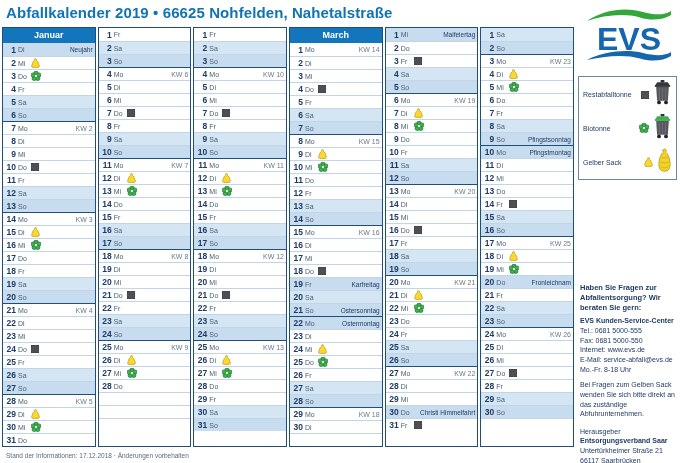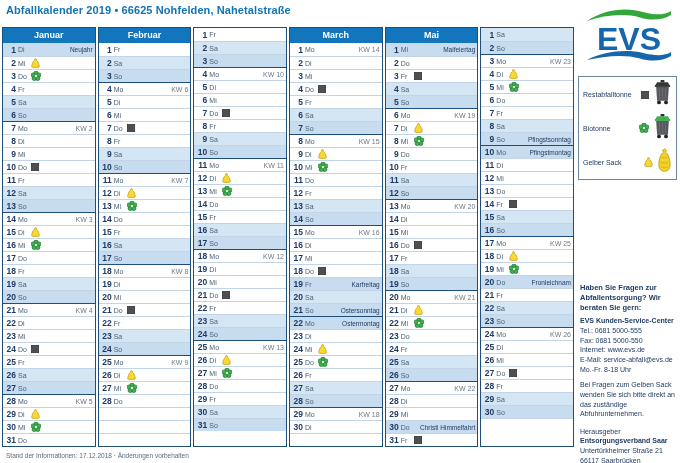--- a/index.html
+++ b/index.html
@@ -1,17 +1,17 @@
 <!DOCTYPE html>
 <html><head>
 <meta charset="utf-8">
 <style>
   html,body{margin:0;padding:0;}
   body{width:680px;height:463px;background:#ffffff;font-family:"Liberation Sans",sans-serif;position:relative;overflow:hidden;}
-  .title{position:absolute;left:6px;top:4px;font-size:11px;font-weight:bold;color:#1173b4;letter-spacing:.1px;}
+  .title{position:absolute;left:6px;top:4px;font-size:15px;font-weight:bold;color:#1173b4;letter-spacing:.1px;}
   .calendar{position:absolute;left:2px;top:27px;width:572px;display:grid;grid-template-columns:repeat(6,1fr);gap:2px;}
   .month{border:1px solid #1f4e79;background:#fff;box-sizing:border-box;}
   .month-header{background:#1375bc;color:#fff;font-weight:bold;font-size:9px;text-align:center;height:15px;line-height:15px;}
   .day-row{display:flex;align-items:center;height:13px;border-top:1px solid #c2d4e6;padding-right:2px;box-sizing:border-box;}
   .month-body .day-row:first-child{border-top:none;}
   .day-row.wk{border-top-color:#1f4e79;}
   .day-row.sa{background:#d4e5f4;}
   .day-row.so{background:#c8dcef;}
   .num{width:13px;text-align:right;font-size:8.5px;font-weight:bold;color:#1f3b63;flex:none;}
   .wd{font-size:7px;color:#486178;margin-left:2px;width:12px;flex:none;}
@@ -225,21 +225,20 @@
             </svg>
           </span>
         </div>
         <div class="day-row">
           <span class="num">31</span>
           <span class="wd">Do</span>
         </div>
       </div>
     </div>
     <div class="month">
-      <div class="month-header">Februar</div>
       <div class="month-body">
         <div class="day-row">
           <span class="num">1</span>
           <span class="wd">Fr</span>
         </div>
         <div class="day-row sa">
           <span class="num">2</span>
           <span class="wd">Sa</span>
         </div>
         <div class="day-row so">
@@ -746,21 +745,20 @@
           <span class="rtext kw">KW 18</span>
         </div>
         <div class="day-row">
           <span class="num">30</span>
           <span class="wd">Di</span>
         </div>
         <div class="day-row empty"></div>
       </div>
     </div>
     <div class="month">
-      <div class="month-header">Mai</div>
       <div class="month-body">
         <div class="day-row so">
           <span class="num">1</span>
           <span class="wd">Mi</span>
           <span class="rtext hol">Maifeiertag</span>
         </div>
         <div class="day-row">
           <span class="num">2</span>
           <span class="wd">Do</span>
         </div>

